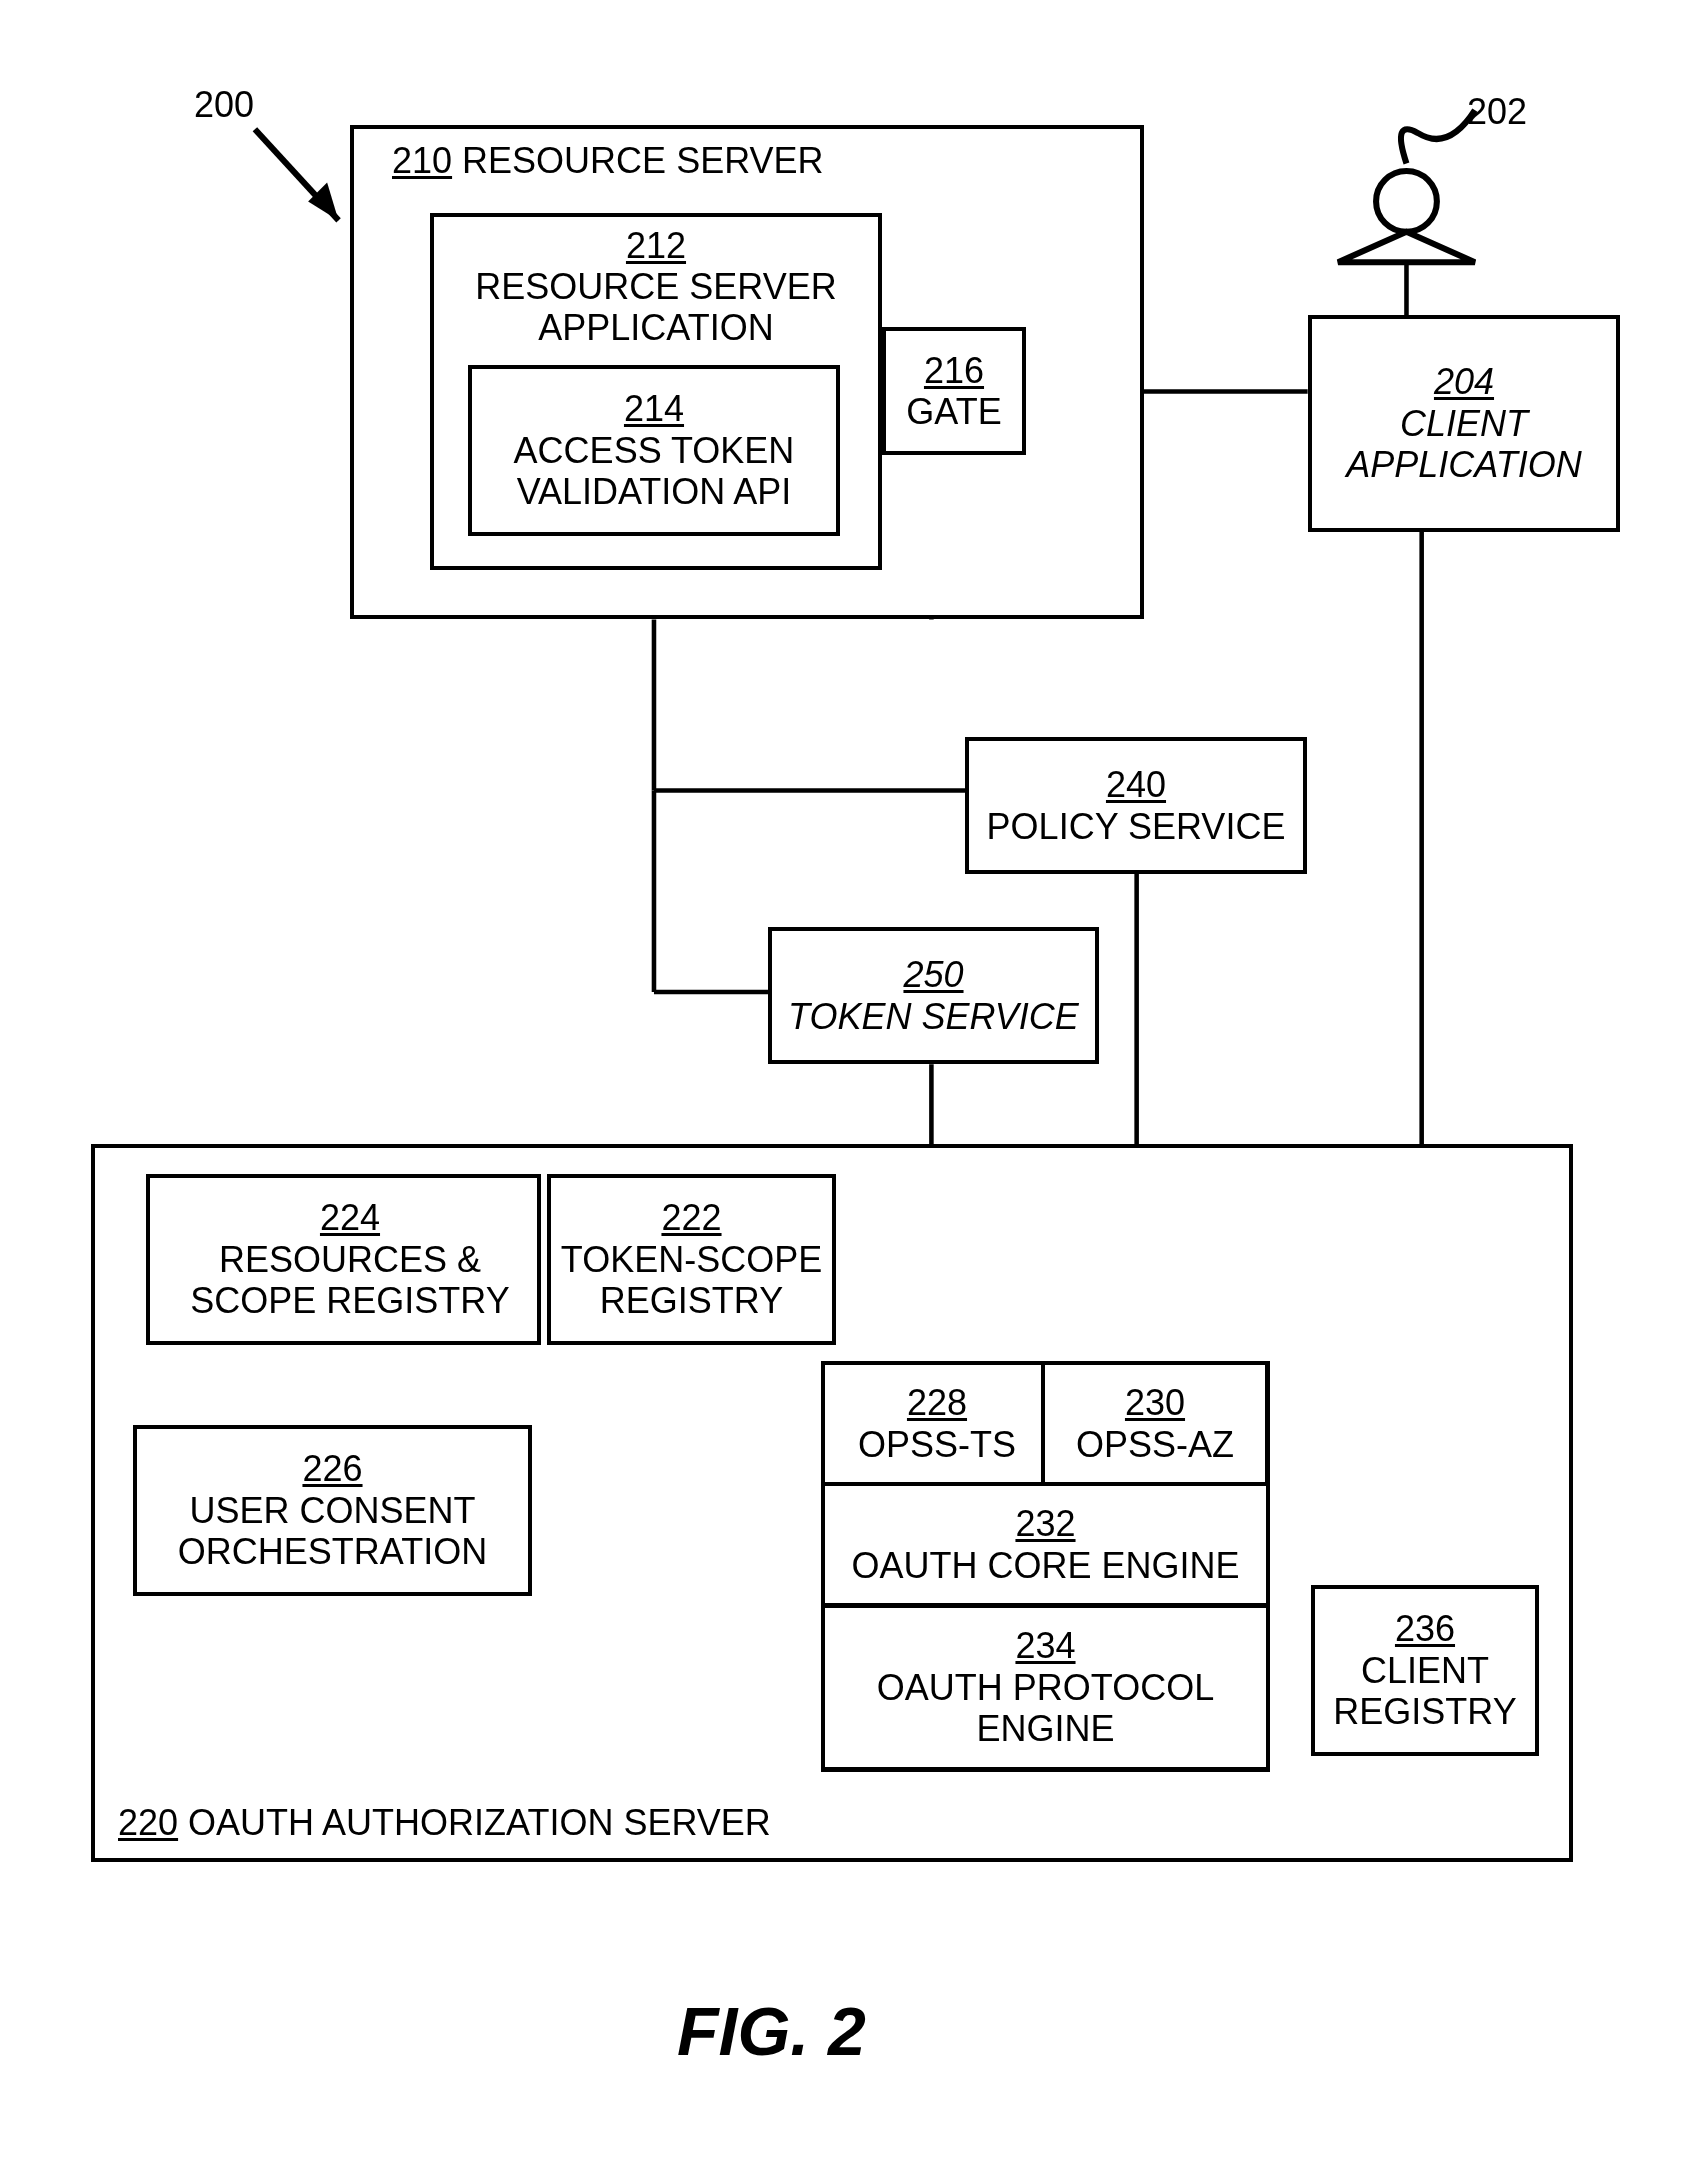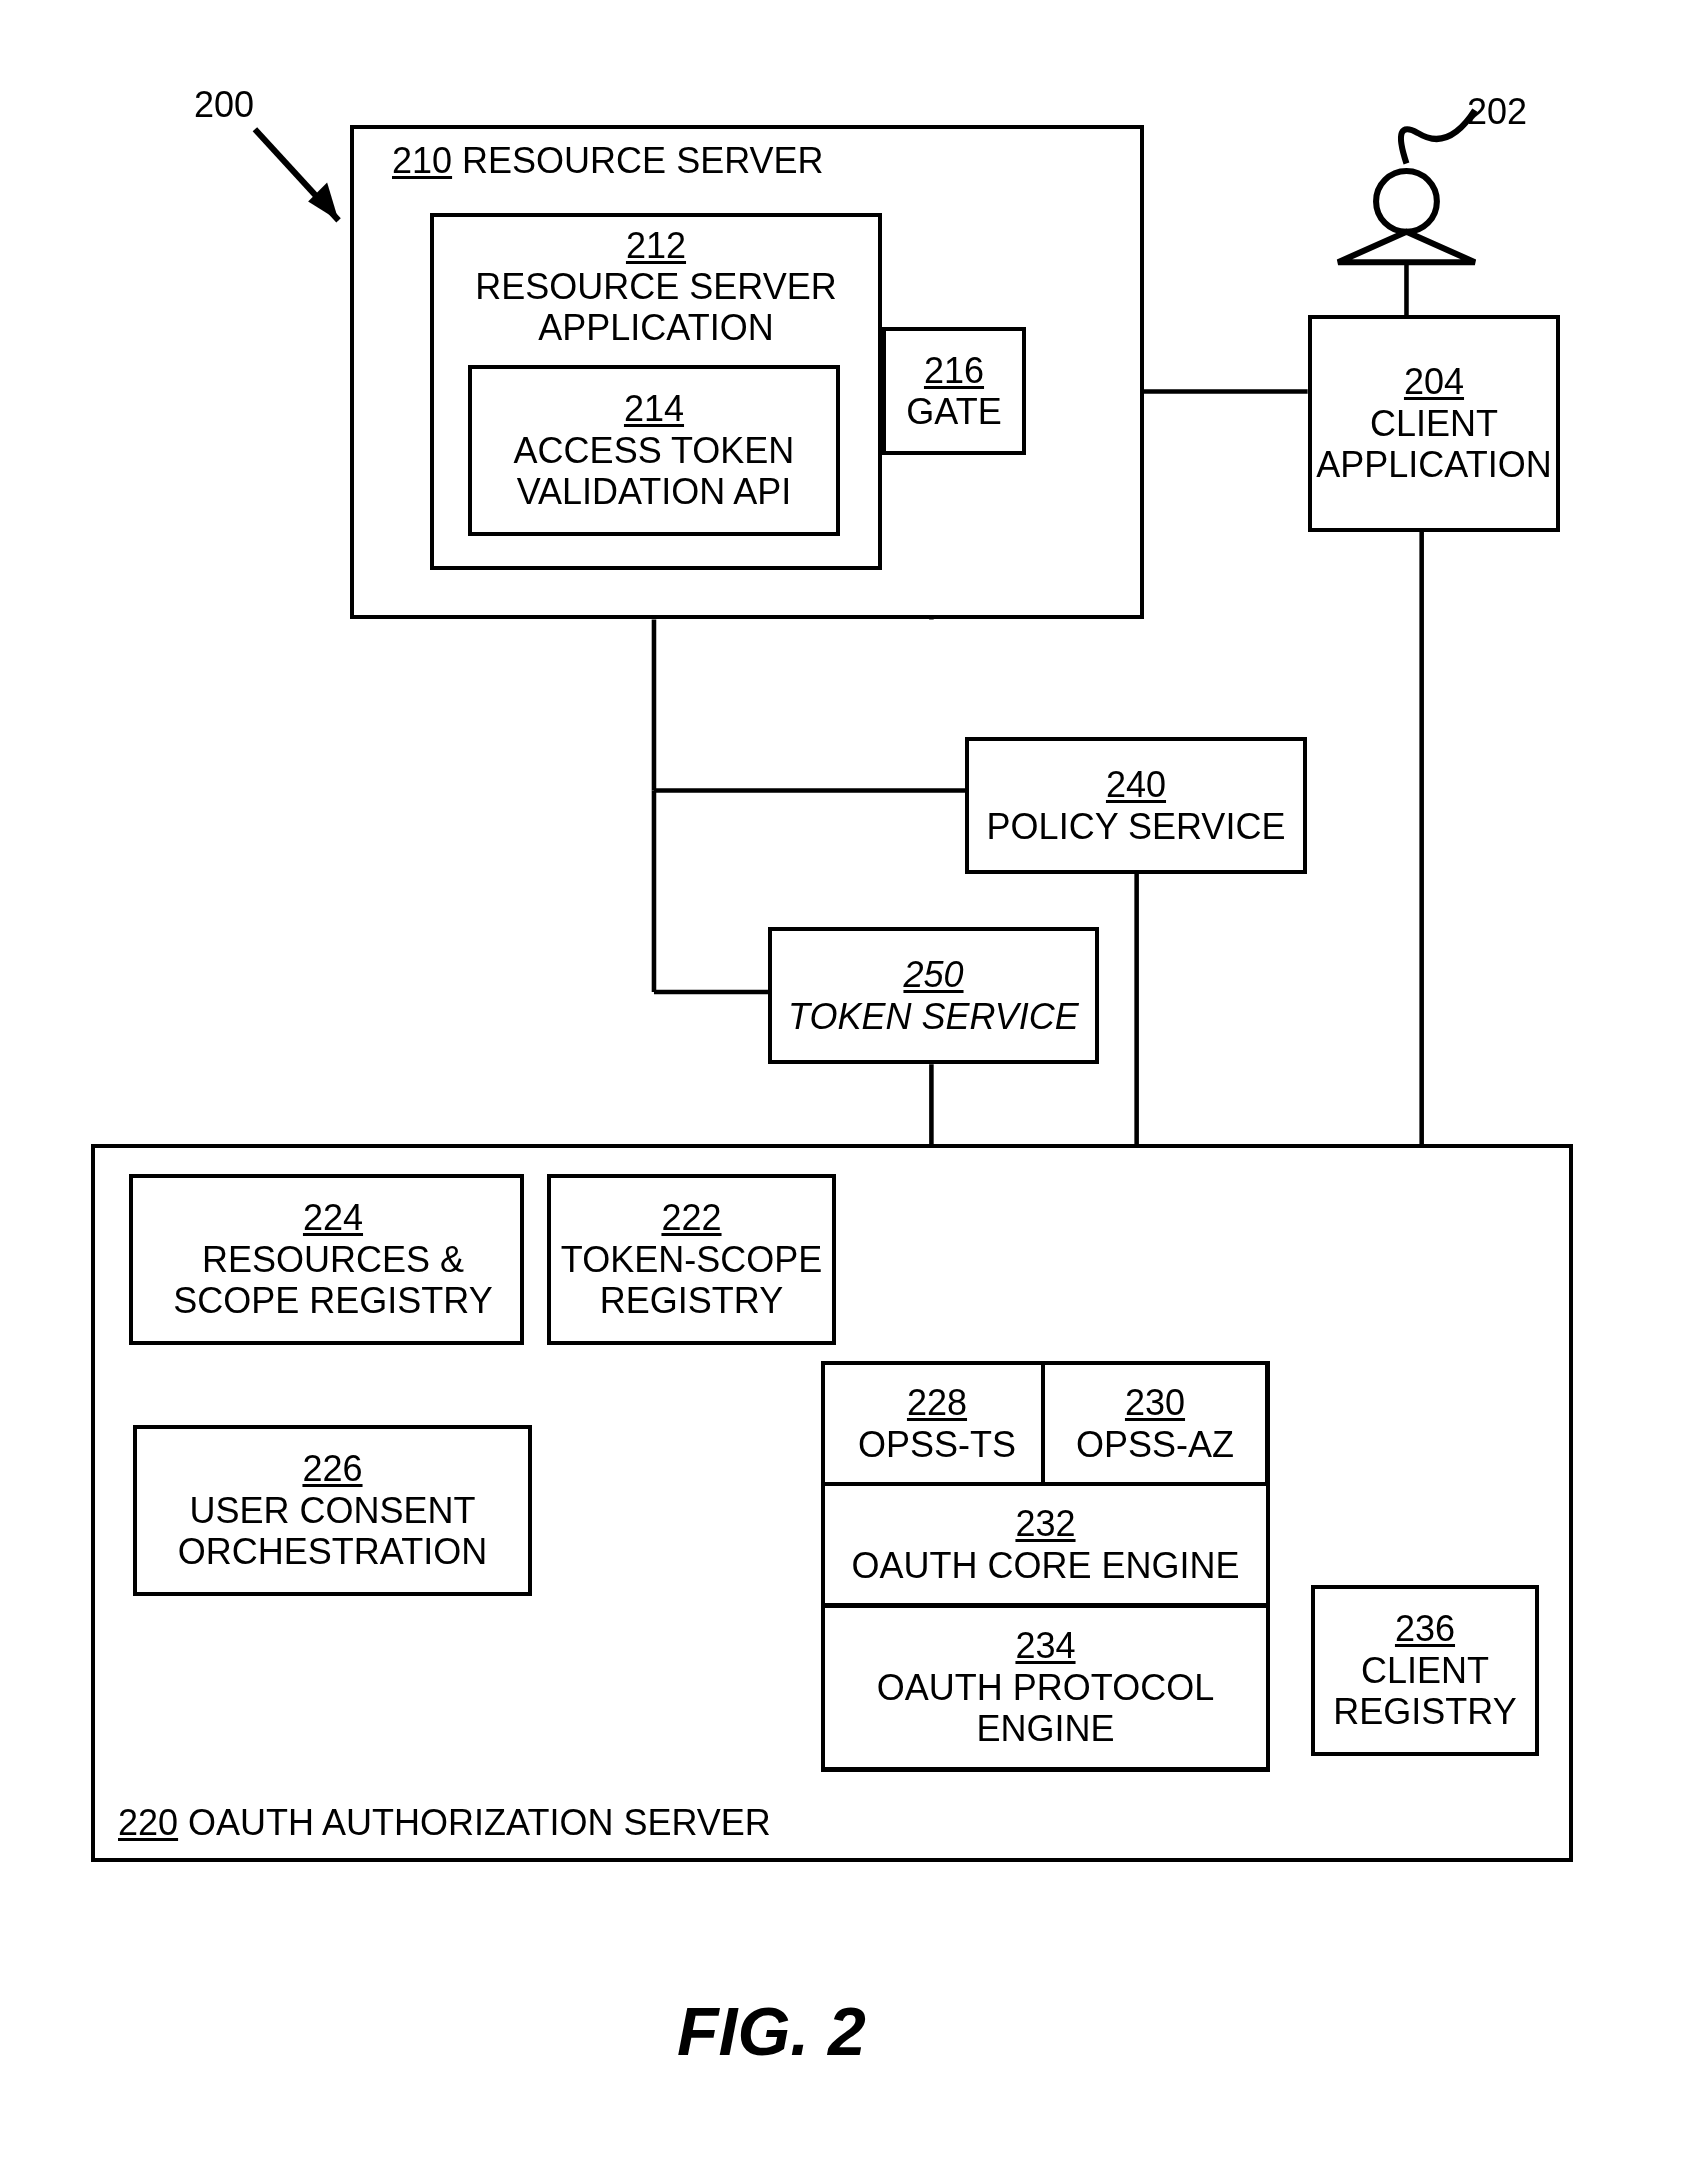--- a/index.html
+++ b/index.html
@@ -128,21 +128,21 @@
     </div>
   </div>
 
   <div class="box" style="left:882px; top:327px; width:144px; height:128px;">
     <div class="inner label">
       <div><span class="ref">216</span></div>
       <div>GATE</div>
     </div>
   </div>
 
-  <div class="box" style="left:1308px; top:315px; width:252px; height:217px;">
+  <div class="box" style="left:1308px; top:315px; width:312px; height:217px;font-style:italic;">
     <div class="inner label">
       <div><span class="ref">204</span></div>
       <div>CLIENT APPLICATION</div>
     </div>
   </div>
 
   <div class="box" style="left:965px; top:737px; width:342px; height:137px;">
     <div class="inner label">
       <div><span class="ref">240</span></div>
       <div>POLICY SERVICE</div>
@@ -156,21 +156,21 @@
     </div>
   </div>
 
   <div class="box" style="left:91px; top:1144px; width:1482px; height:718px; text-align:left;">
     <div style="position:absolute; bottom:15px; left:23px;margin-top:44px;" class="label">
       <span class="ref">220</span>
       <span>OAUTH AUTHORIZATION SERVER</span>
     </div>
   </div>
 
-  <div class="box" style="left:129px; top:1174px; width:395px; height:171px;padding-left:13px;">
+  <div class="box" style="left:146px; top:1174px; width:395px; height:171px;padding-left:13px;">
     <div class="inner label">
       <div><span class="ref">224</span></div>
       <div>RESOURCES &amp; SCOPE REGISTRY</div>
     </div>
   </div>
 
   <div class="box" style="left:547px; top:1174px; width:289px; height:171px;">
     <div class="inner label">
       <div><span class="ref">222</span></div>
       <div>TOKEN-SCOPE REGISTRY</div>

